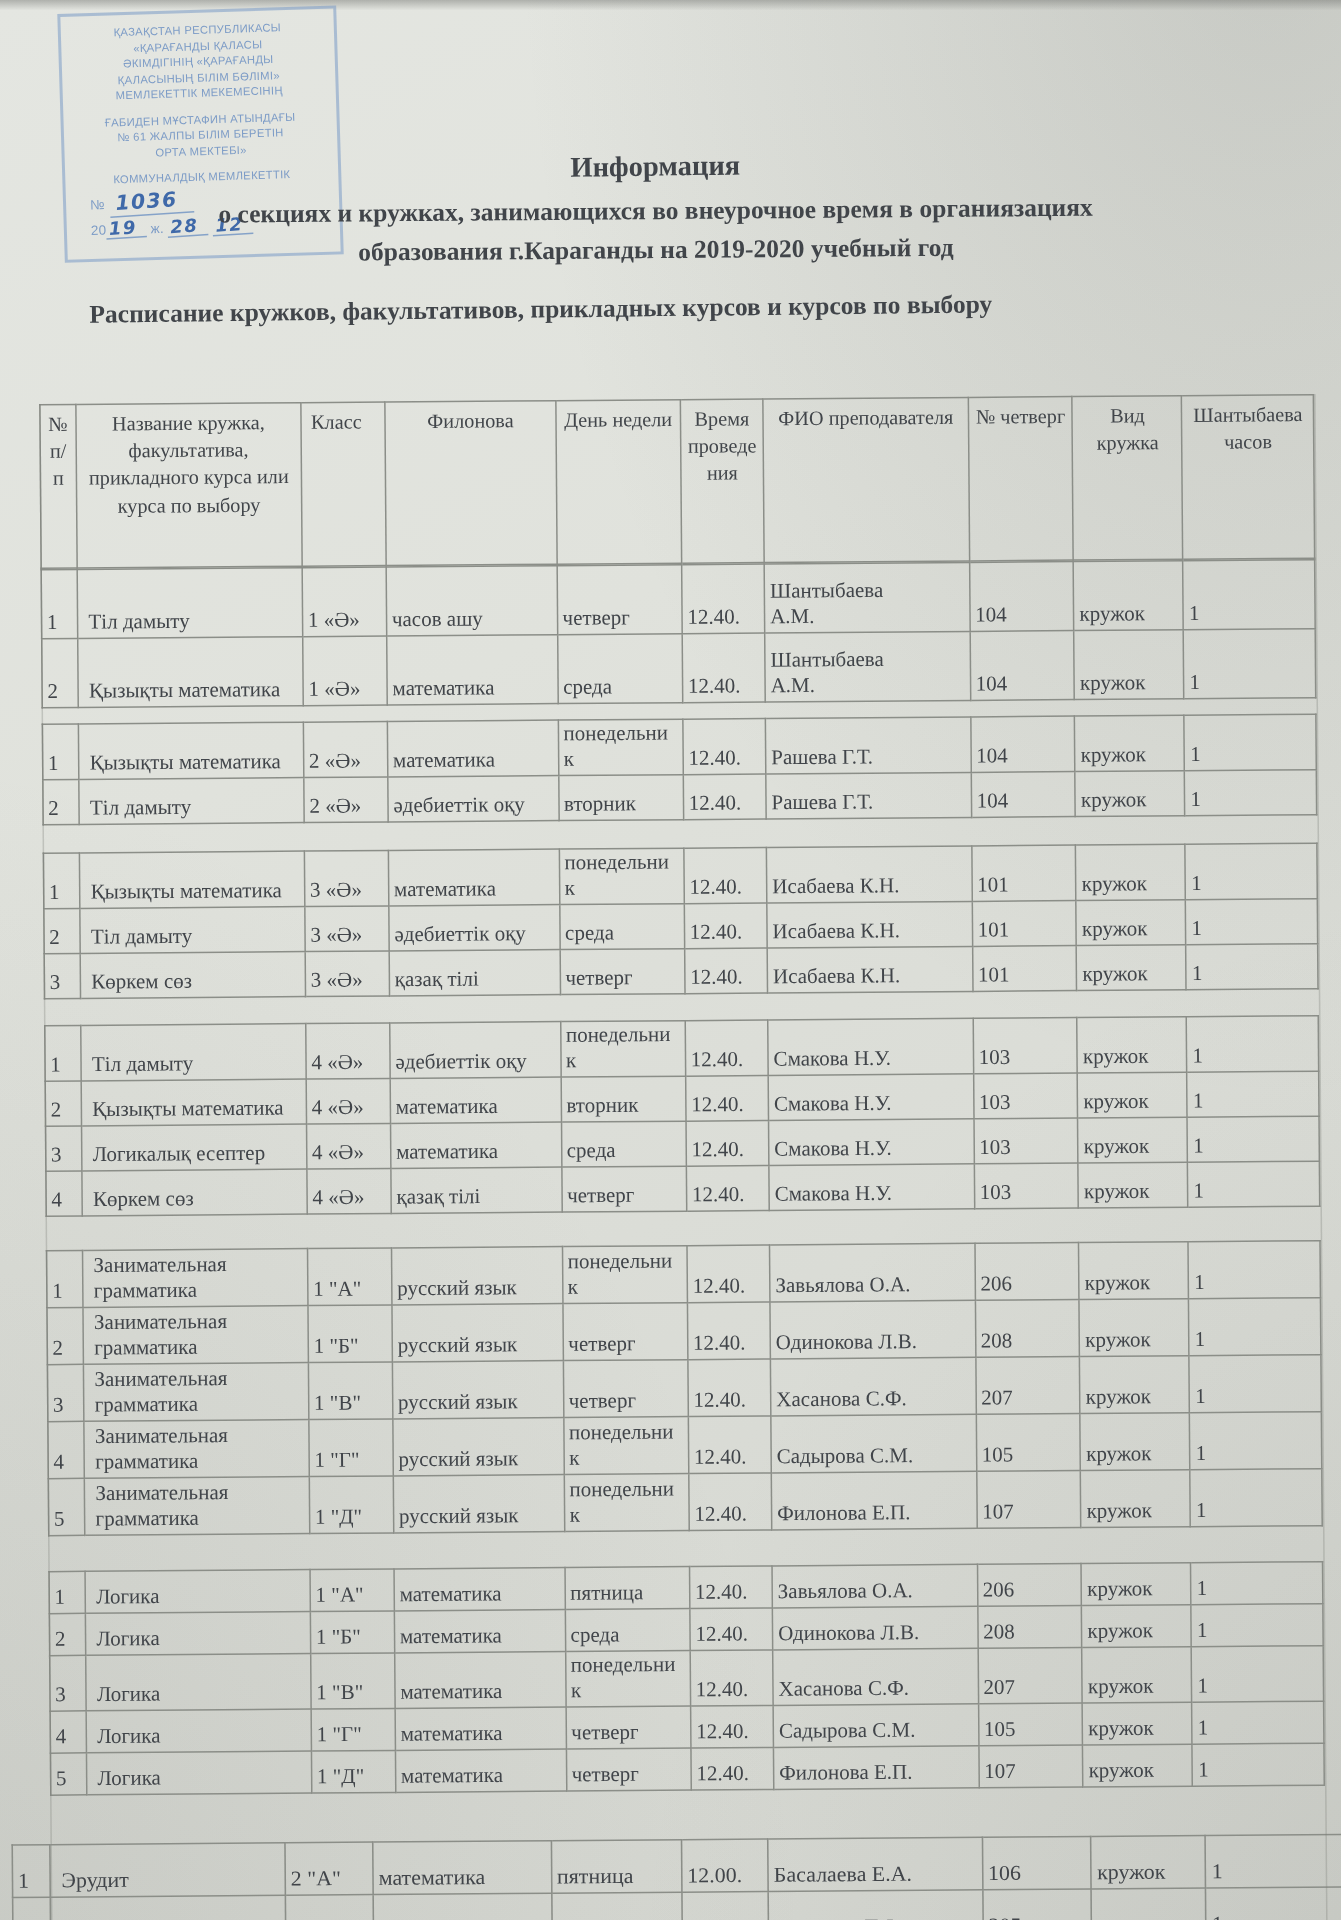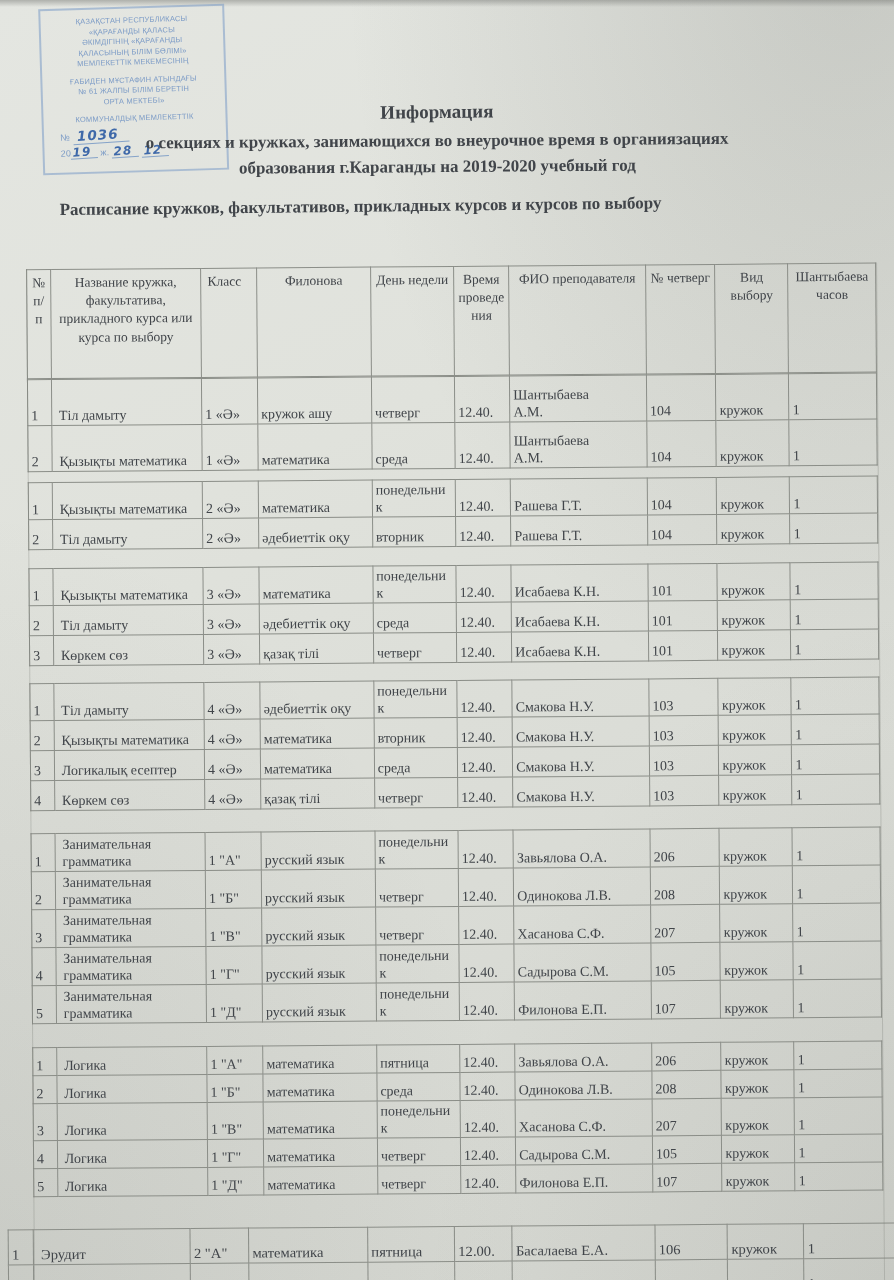--- a/index.html
+++ b/index.html
@@ -139,21 +139,21 @@
         <thead>
             <tr id="header-row">
               <th>№ п/п</th>
               <th>Название кружка, факультатива, прикладного курса или курса по выбору</th>
               <th class="th-class">Класс</th>
               <th>Филонова</th>
               <th>День недели</th>
               <th>Время проведения</th>
               <th>ФИО преподавателя</th>
               <th>№ четверг</th>
-              <th>Вид выбору</th>
+              <th>Вид кружка</th>
               <th>Шантыбаева часов</th>
             </tr>
           </thead>
       </table>
       <div id="blocks-container">
           <table class="blk b1">
             <colgroup>
               <col style="width: 2.8%;">
               <col style="width: 17.7%;">
               <col style="width: 6.6%;">
@@ -163,21 +163,21 @@
               <col style="width: 16.1%;">
               <col style="width: 8.2%;">
               <col style="width: 8.6%;">
               <col style="width: 10.3%;">
             </colgroup>
             <tbody>
               <tr>
                 <td class="c-num">1</td>
                 <td class="c-name">Тіл дамыту</td>
                 <td class="c-class">1 «Ә»</td>
-                <td class="c-subject">кружок ашу</td>
+                <td class="c-subject">часов ашу</td>
                 <td class="c-day">четверг</td>
                 <td class="c-time">12.40.</td>
                 <td class="c-fio">Шантыбаева А.М.</td>
                 <td class="c-room">104</td>
                 <td class="c-kind">кружок</td>
                 <td class="c-hours">1</td>
               </tr>
               <tr>
                 <td class="c-num">2</td>
                 <td class="c-name">Қызықты математика</td>

